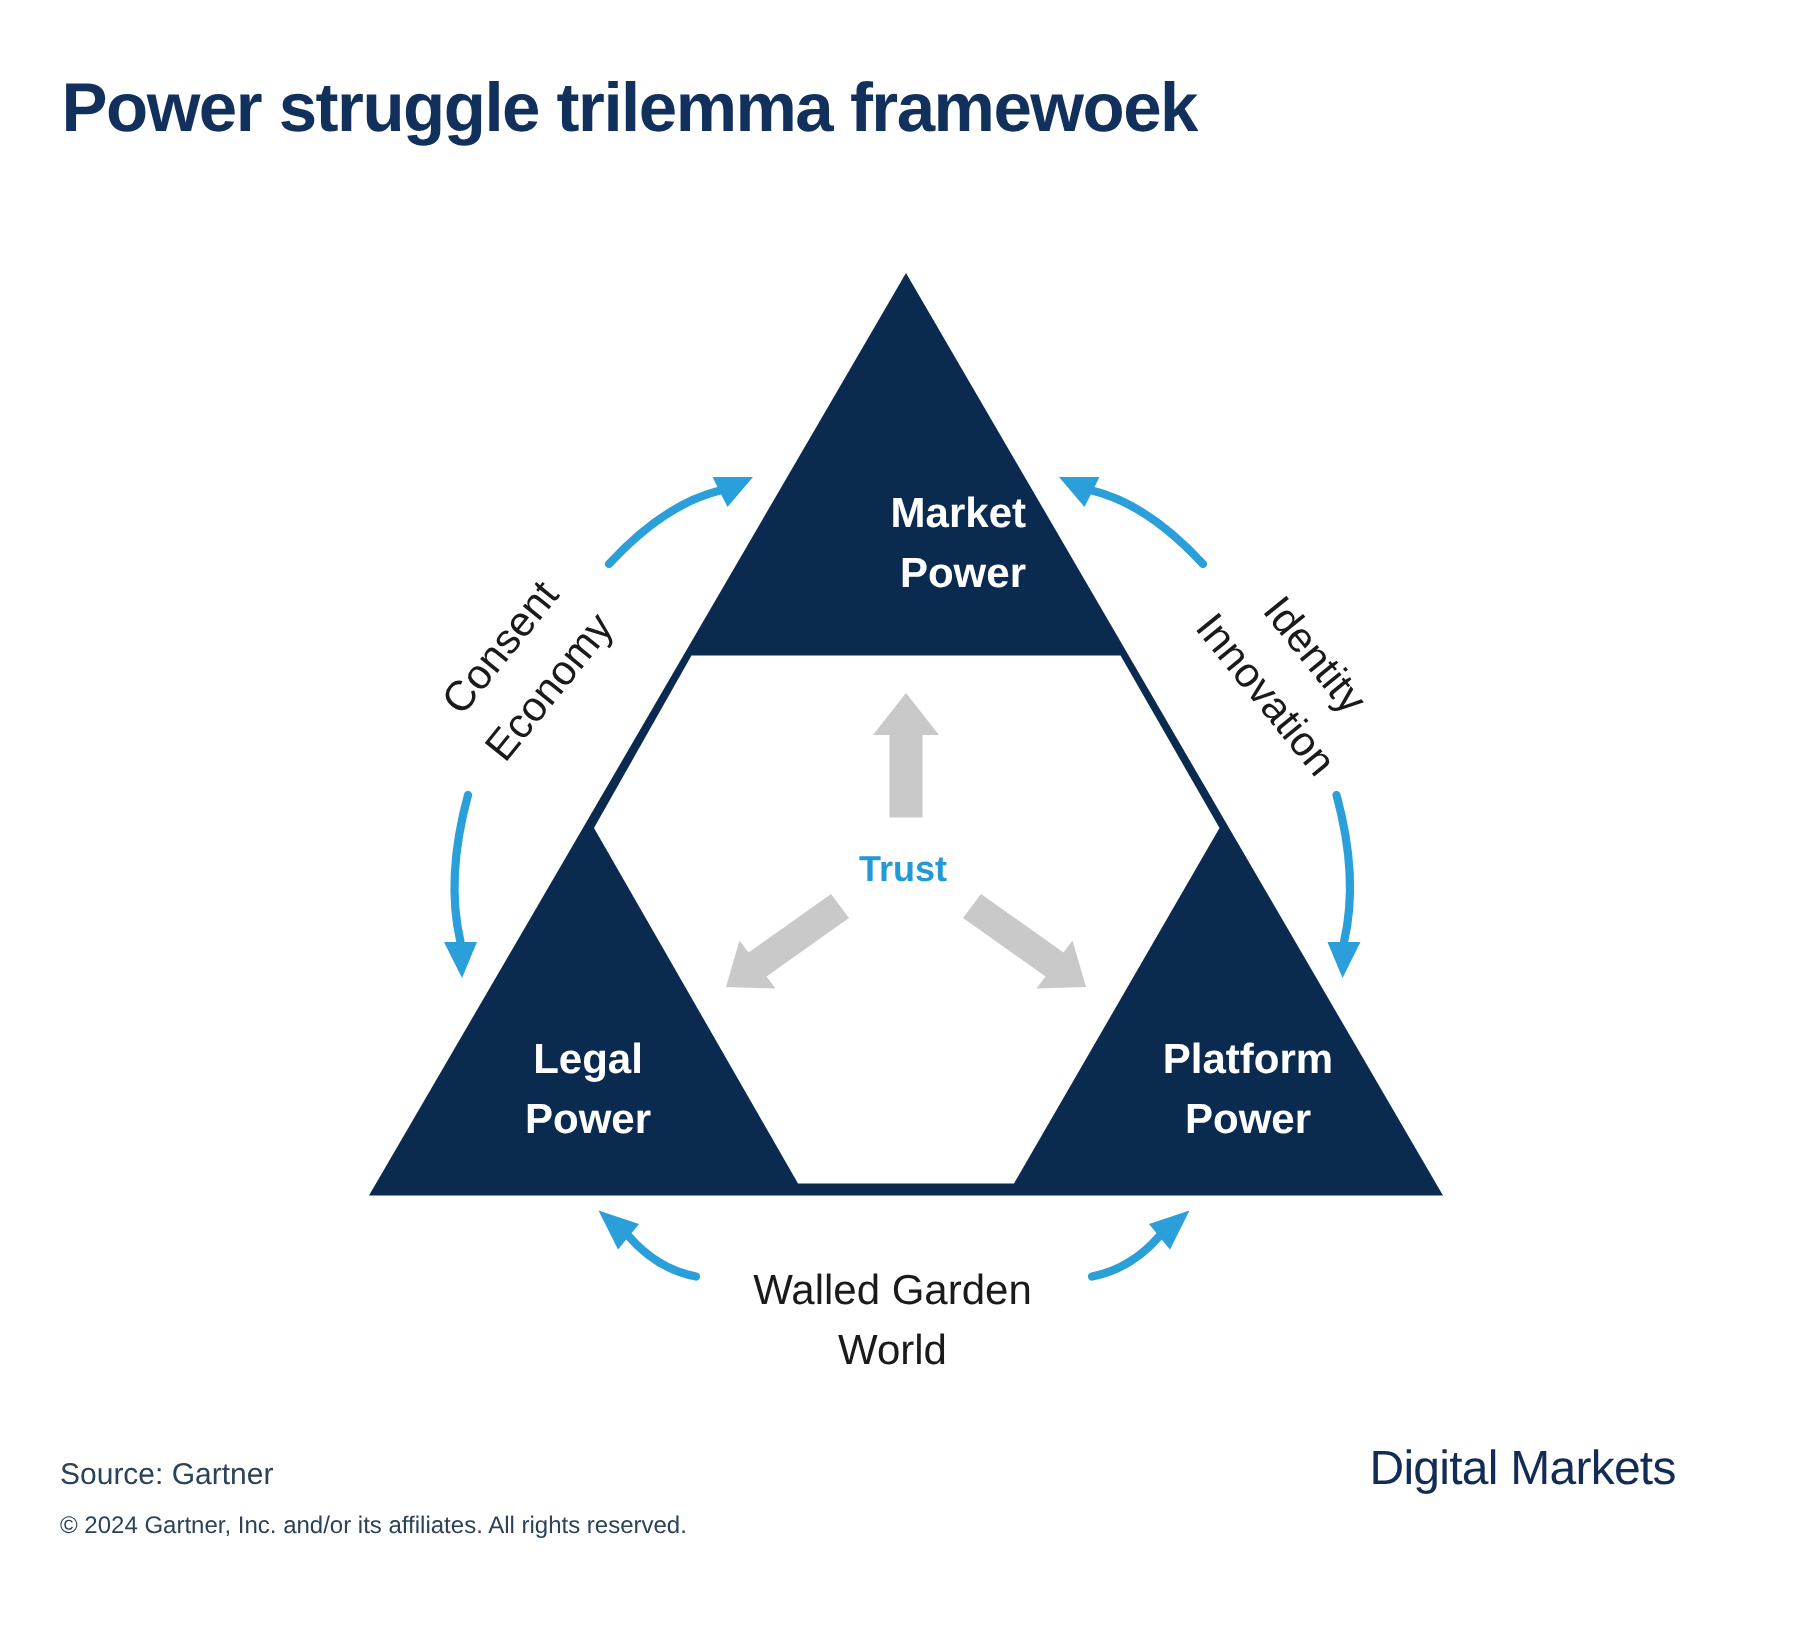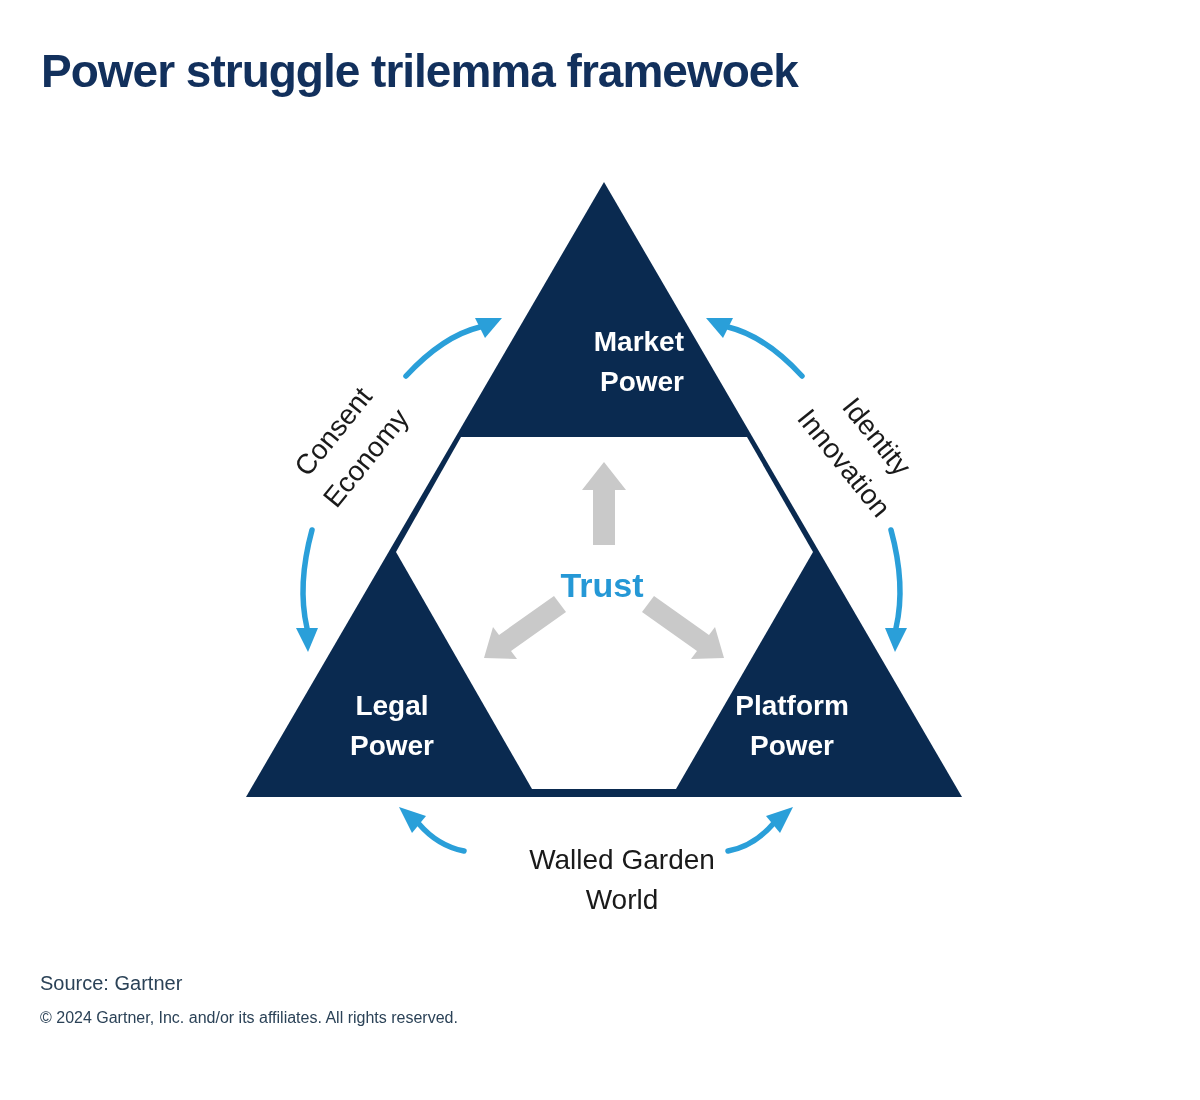--- a/index.html
+++ b/index.html
@@ -29,49 +29,49 @@
   .node-label {
     color: #ffffff;
     font-weight: bold;
     font-size: 28px;
     line-height: 40px;
     text-align: center;
     width: 160px;
   }
   .node-top    { left: 524px; top: 322px; text-align: right; }
   .node-left   { left: 312px; top: 686px; text-align: center; }
-  .node-right  { left: 712px; top: 686px; }
+  .node-right  { left: 752px; top: 686px; }
 
   .trust-label {
     left: 502px; top: 566px;
     width: 200px;
     text-align: center;
     color: #2598d6;
     font-weight: bold;
-    font-size: 34px;
+    font-size: 24px;
   }
 
   .edge-label {
     color: #1a1a1a;
     font-size: 28px;
     line-height: 42px;
     text-align: center;
   }
   .edge-left {
     left: 270px; top: 403px;
     width: 160px;
     transform: rotate(-51deg);
   }
   .edge-right {
     left: 775px; top: 408px;
     width: 170px;
     transform: rotate(51deg);
   }
   .edge-bottom {
-    left: 492px; top: 840px;
+    left: 465px; top: 840px;
     width: 260px;
     line-height: 40px;
   }
 
   .footer-source {
     left: 40px; top: 972px;
     font-size: 20px;
     color: #2b4257;
   }
   .footer-copyright {
@@ -136,13 +136,14 @@
 <div class="abs trust-label">Trust</div>
 
 <div class="abs edge-label edge-left">Consent Economy</div>
 <div class="abs edge-label edge-right">Identity Innovation</div>
 <div class="abs edge-label edge-bottom">Walled Garden World</div>
 
 <div class="abs footer-source">Source: Gartner</div>
 <div class="abs footer-copyright">© 2024 Gartner, Inc. and/or its affiliates. All rights reserved.</div>
 
 <div class="abs logo">
+  <div class="logo-division">Digital Markets</div>
 </div>
 
 </body></html>

